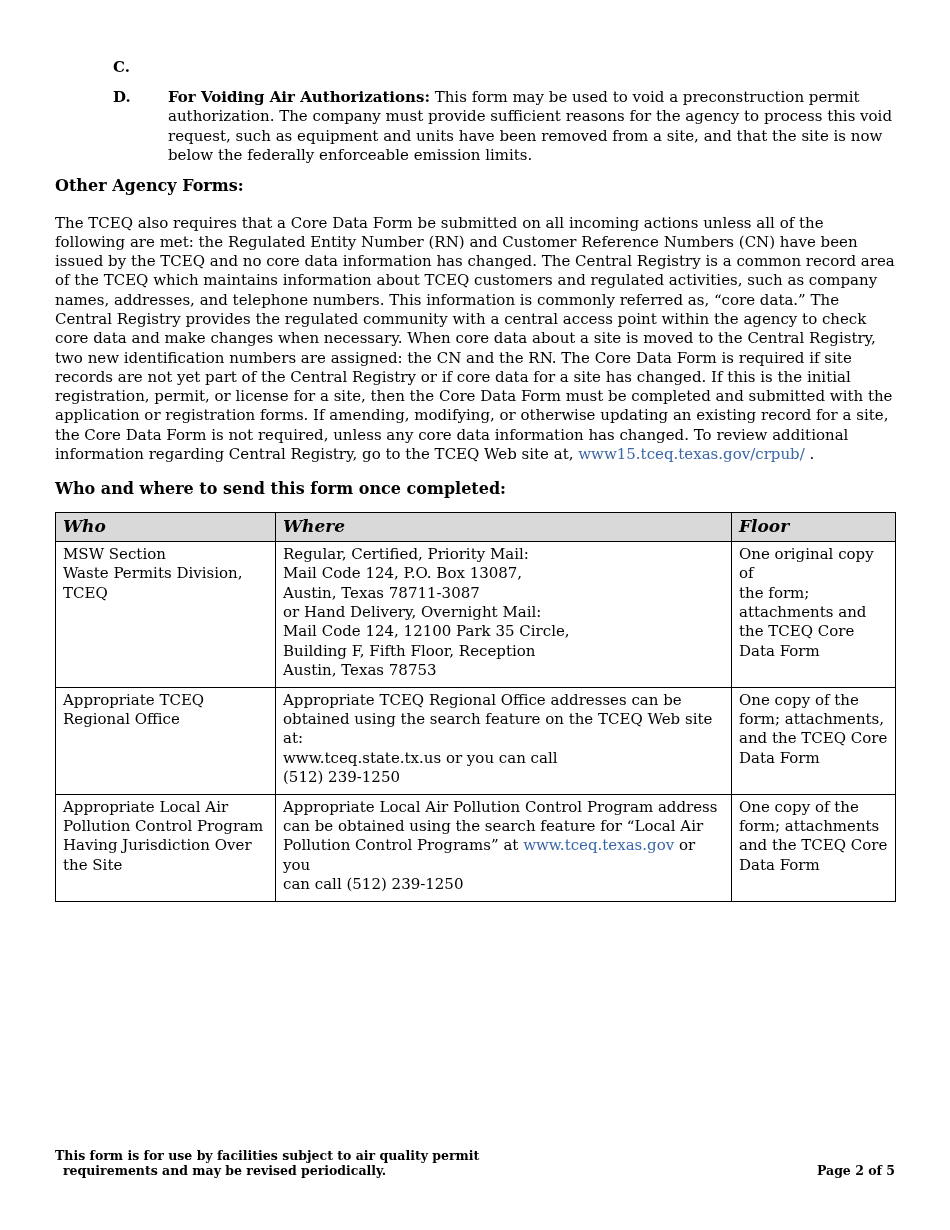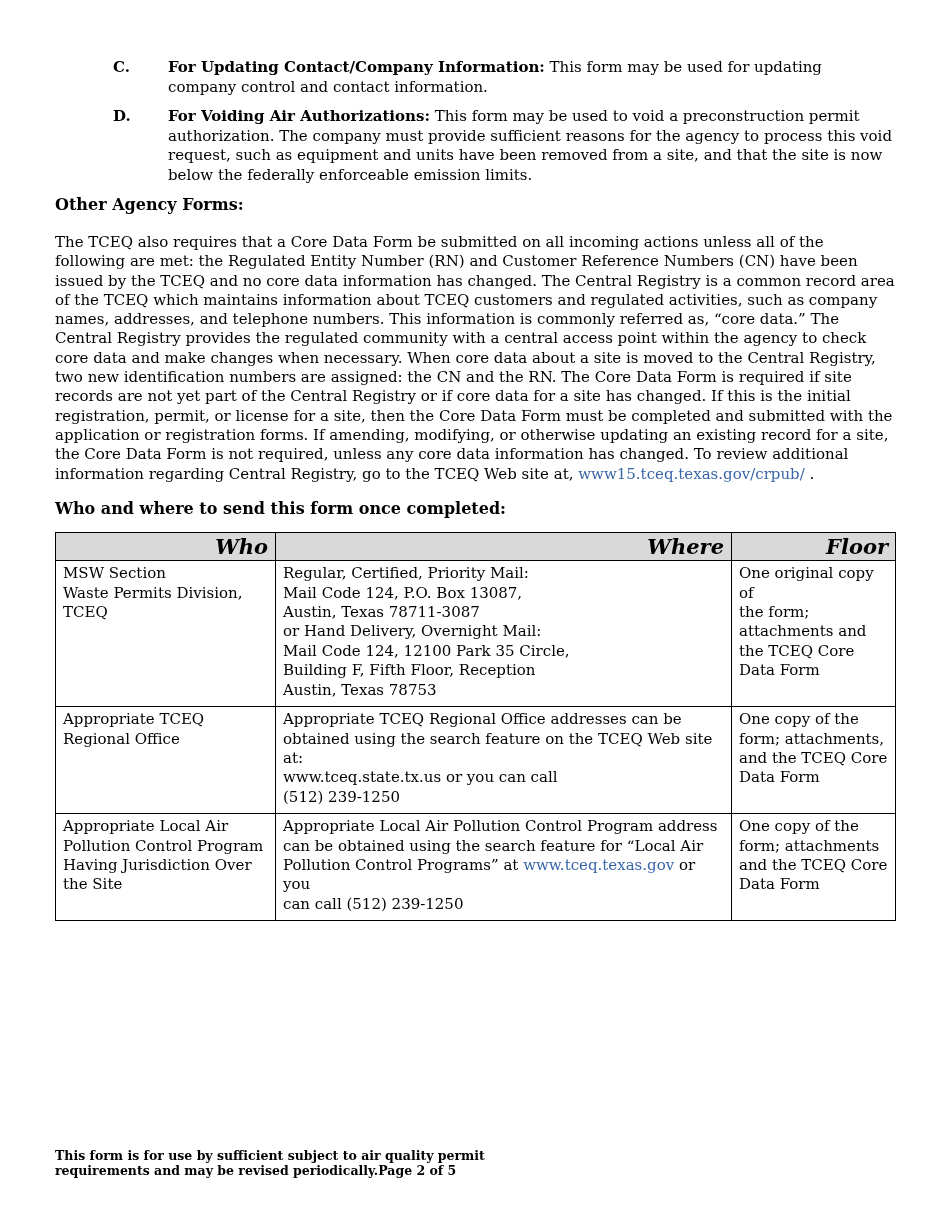--- a/index.html
+++ b/index.html
@@ -25,41 +25,40 @@
 
   table.send-table {
     border-collapse:collapse; table-layout:fixed; width:840px; margin-top:13px;
   }
   .send-table th, .send-table td {
     border:1px solid #000; vertical-align:top; text-align:left;
     padding:3px 7px 6px 7px; font-size:15px; line-height:19.4px;
   }
   .send-table th {
     background:var(--table_header_bg,#d9d9d9);
-    font-weight:bold; font-style:italic; font-size:21px;
-    padding-top:4px; padding-bottom:4px;text-align:right;
+    font-weight:bold; font-style:italic; font-size:17px;
+    padding-top:4px; padding-bottom:4px;
   }
   .pre { white-space:pre-line; }
 
   a.link { color:var(--link,#3a66a8); text-decoration:none; cursor:pointer; }
 
   .footer {
     position:absolute; left:55px; right:55px; bottom:52px;
     font-weight:bold; font-size:12.5px; line-height:14.5px;
   }
-  .footer-row { display:flex; align-items:flex-end; }
+  .footer-row { display:flex; justify-content:space-between; align-items:flex-end;margin-left:8px; }
 </style>
 </head>
 <body>
 
 <div class="page">
 
   <div class="list-item">
     <span class="letter">C.</span>
-    <div class="item-text"><span class="item-title">For Updating Contact/Company Information:</span><span> This form may be used for updating company control and contact information.</span></div>
   </div>
 
   <div class="list-item">
     <span class="letter">D.</span>
     <div class="item-text"><span class="item-title">For Voiding Air Authorizations:</span><span> This form may be used to void a preconstruction permit authorization. The company must provide sufficient reasons for the agency to process this void request, such as equipment and units have been removed from a site, and that the site is now below the federally enforceable emission limits.</span></div>
   </div>
 
   <h2 class="section-heading">Other Agency Forms:</h2>
 
   <p class="body-text"><span>The TCEQ also requires that a Core Data Form be submitted on all incoming actions unless all of the following are met: the Regulated Entity Number (RN) and Customer Reference Numbers (CN) have been issued by the TCEQ and no core data information has changed. The Central Registry is a common record area of the TCEQ which maintains information about TCEQ customers and regulated activities, such as company names, addresses, and telephone numbers. This information is commonly referred as, “core data.” The Central Registry provides the regulated community with a central access point within the agency to check core data and make changes when necessary. When core data about a site is moved to the Central Registry, two new identification numbers are assigned: the CN and the RN. The Core Data Form is required if site records are not yet part of the Central Registry or if core data for a site has changed. If this is the initial registration, permit, or license for a site, then the Core Data Form must be completed and submitted with the application or registration forms. If amending, modifying, or otherwise updating an existing record for a site, the Core Data Form is not required, unless any core data information has changed. To review additional information regarding Central Registry, go to the TCEQ Web site at, </span><a class="link">www15.tceq.texas.gov/crpub/</a><span> .</span></p>
@@ -120,20 +119,20 @@
 can call (512) 239-1250</span></td>
         <td class="pre">One copy of the
 form; attachments
 and the TCEQ Core
 Data Form</td>
       </tr>
     </tbody>
   </table>
 
   <div class="footer">
-    <div>This form is for use by sufficient subject to air quality permit</div>
+    <div>This form is for use by facilities subject to air quality permit</div>
     <div class="footer-row">
       <div>requirements and may be revised periodically.</div>
       <div>Page 2 of 5</div>
     </div>
   </div>
 
 </div>
 
 </body></html>

